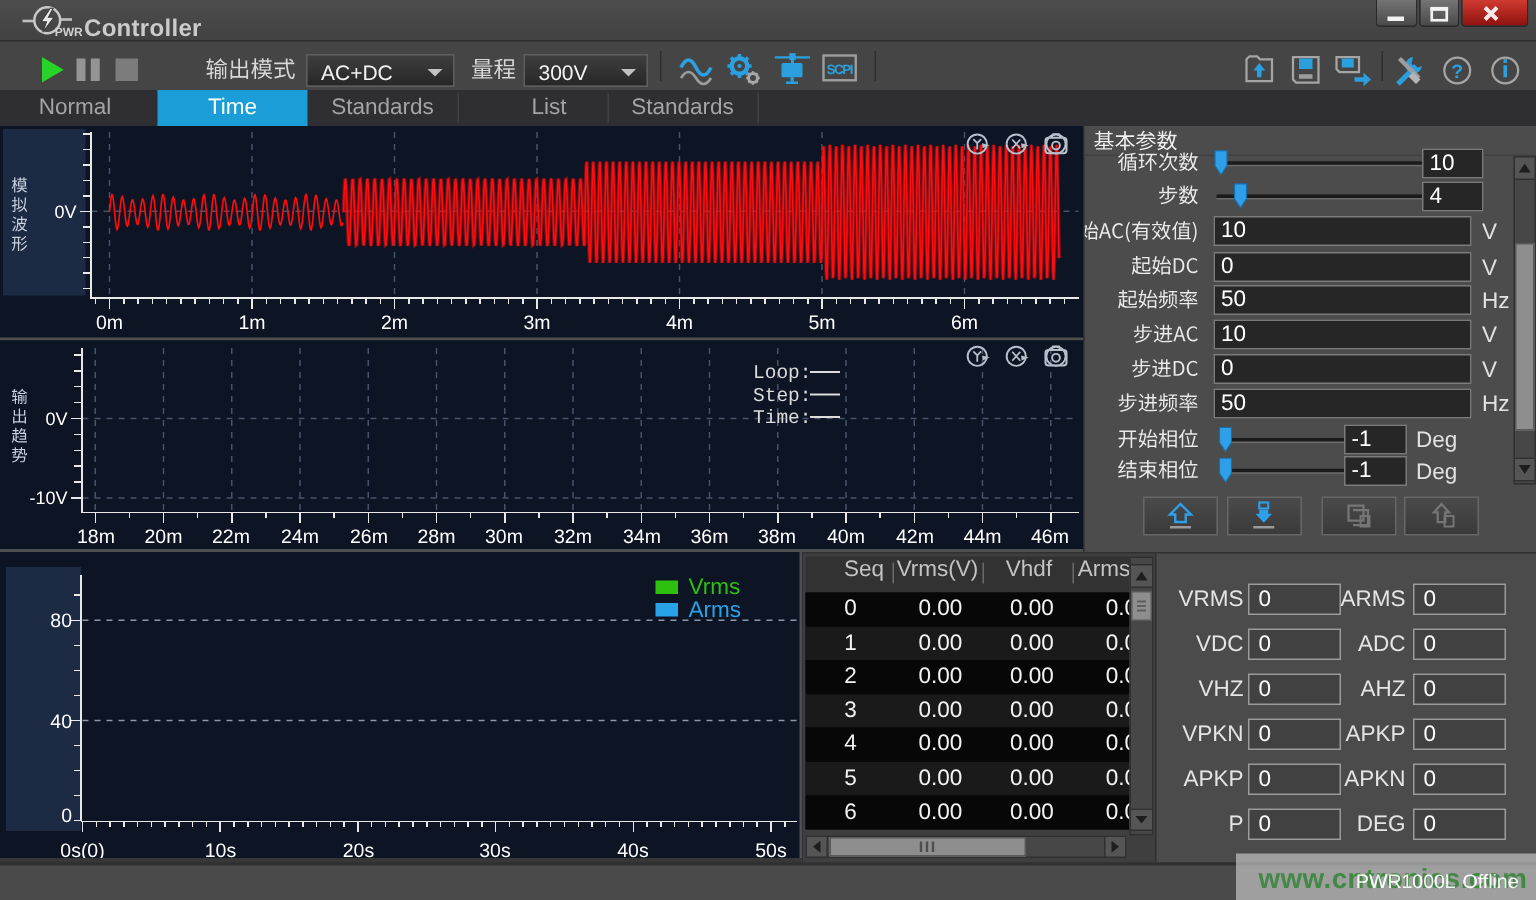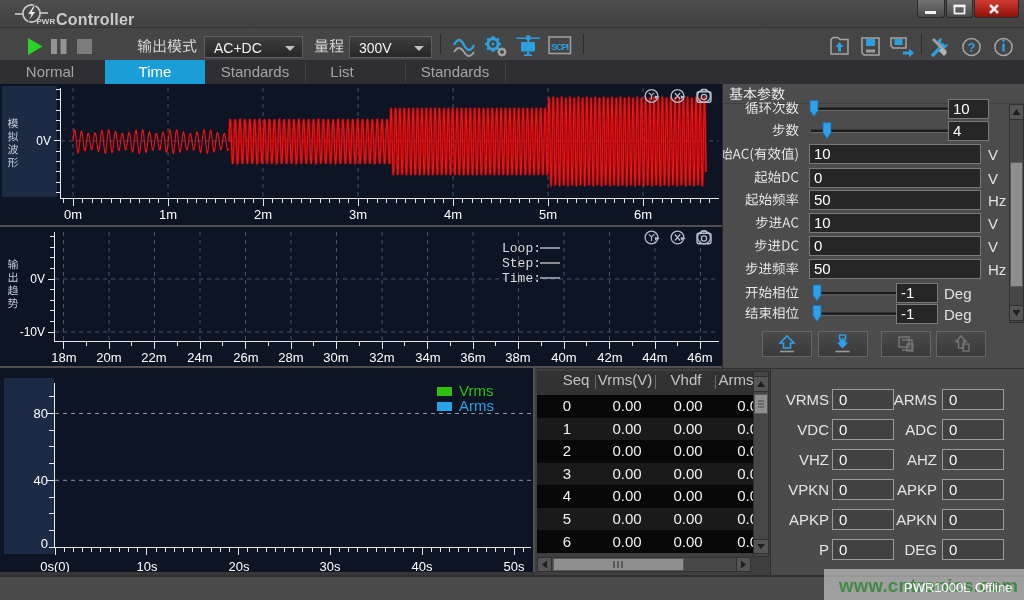--- a/index.html
+++ b/index.html
@@ -478,21 +478,21 @@
       <circle cx="151.5" cy="19" r="8.6" fill="none" stroke="#a5a5a5" stroke-width="1.5"></circle>
       <text x="151.5" y="24" font-size="13" font-weight="bold" fill="#2c9fdf" text-anchor="middle" font-family="Liberation Sans">?</text>
       <circle cx="183.5" cy="19" r="8.6" fill="none" stroke="#a5a5a5" stroke-width="1.5"></circle>
       <rect x="182.3" y="11.5" width="2.4" height="2.4" fill="#2c9fdf"></rect>
       <rect x="182.3" y="15.5" width="2.4" height="8" fill="#2c9fdf"></rect>
     </svg>
 <div id="tabbar" class="abs"></div>
 <div class="tab" style="left:0">Normal</div>
 <div class="tab" id="tab-step" style="left:105px">Time</div>
 <div class="tab" style="left:205px">Standards</div>
-<div class="tab" style="left:292px">List</div>
+<div class="tab" style="left:316px">List</div>
 <div class="tab" style="left:405px">Standards</div>
 <div class="tabsep" style="left:305px"></div>
 <div class="tabsep" style="left:405px"></div>
 <div class="tabsep" style="left:505px"></div>
 <div id="params" class="abs">
       <div id="params-h"></div>
       <svg style="position:absolute;left:0;top:0" width="302" height="284" viewBox="0 0 302 284">
         <g fill="#f0f0f0">
           <path transform="translate(6.00,15.00) scale(0.014000,-0.014000)" d="M684 839V743H320V840H245V743H92V680H245V359H46V295H264C206 224 118 161 36 128C52 114 74 88 85 70C182 116 284 201 346 295H662C723 206 821 123 917 82C929 100 951 127 967 141C883 171 798 229 741 295H955V359H760V680H911V743H760V839ZM320 680H684V613H320ZM460 263V179H255V117H460V11H124V-53H882V11H536V117H746V179H536V263ZM320 557H684V487H320ZM320 430H684V359H320Z"></path>
           <path transform="translate(20.00,15.00) scale(0.014000,-0.014000)" d="M460 839V629H65V553H413C328 381 183 219 31 140C48 125 72 97 85 78C231 164 368 315 460 489V183H264V107H460V-80H539V107H730V183H539V488C629 315 765 163 915 80C928 101 954 131 972 146C814 223 670 381 585 553H937V629H539V839Z"></path>

